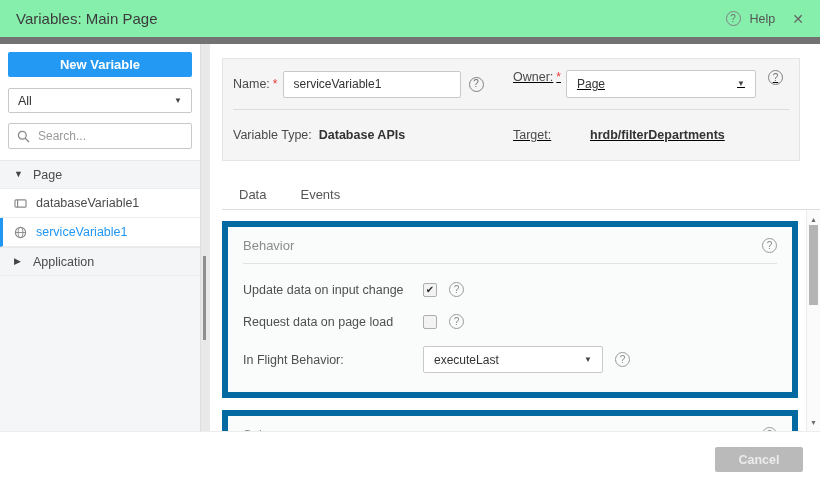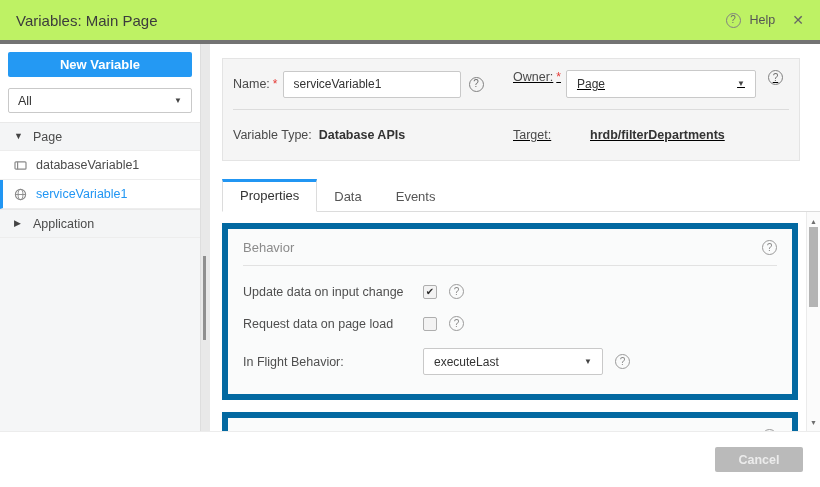--- a/index.html
+++ b/index.html
@@ -2,21 +2,21 @@
 <html><head>
 <meta charset="utf-8">
 <style>
   html,body{margin:0;padding:0;}
   body{width:820px;height:487px;font-family:"Liberation Sans",sans-serif;background:#fff;}
   *{box-sizing:border-box;}
 
   .dialog{width:820px;height:487px;display:flex;flex-direction:column;background:#fff;overflow:hidden;}
 
   
-  .header{flex:0 0 44px;background:#bef264;border-bottom:4px solid #737373;display:flex;align-items:center;padding:0 16px;}
+  .header{flex:0 0 44px;background:#86efac;border-bottom:7px solid #737373;display:flex;align-items:center;padding:0 16px;}
   .header-title{font-size:15px;color:#3c3c3c;}
   .header-right{margin-left:auto;display:flex;align-items:center;gap:9px;}
   .help-circle{width:15px;height:15px;border:1px solid #818181;border-radius:50%;color:#6e6e6e;font-size:10px;line-height:1;display:flex;align-items:center;justify-content:center;flex:0 0 15px;cursor:pointer;}
   .header-help-label{font-size:12.5px;color:#555;cursor:pointer;}
   .close-x{color:#666;font-size:14px;margin-left:8px;cursor:pointer;}
 
   
   .body-row{flex:1;display:flex;min-height:0;border-bottom:1px solid #ececec;}
 
   
@@ -108,20 +108,29 @@
   <div class="body-row">
 
     <div class="sidebar">
       <button class="btn-new">New Variable</button>
 
       <div class="filter-select">
         <span>All</span>
         <span class="caret">▼</span>
       </div>
 
+      <div class="search-box">
+        <span style="display:flex;">
+          <svg width="13" height="13" viewBox="0 0 13 13">
+              <circle cx="5.3" cy="5.3" r="3.9" fill="none" stroke="#8a8a8a" stroke-width="1.3"></circle>
+              <line x1="8.3" y1="8.3" x2="12" y2="12" stroke="#8a8a8a" stroke-width="1.3"></line>
+            </svg>
+        </span>
+        <input type="text" placeholder="Search..." style="">
+      </div>
 
       <div class="tree-row group">
         <span class="tri">▼</span>
         <span>Page</span>
       </div>
 
       <div class="tree-row">
         <span style="display:flex;">
           <svg width="13" height="11" viewBox="0 0 13 11">
               <rect x="1" y="1.8" width="11" height="7.4" rx="1" fill="none" stroke="#8a8a8a" stroke-width="1.2"></rect>
@@ -186,21 +195,20 @@
             <span class="value-strong">Database APIs</span>
           </div>
           <div class="col-right">
             <span class="field-label target-label">Target:</span>
             <span class="value-strong">hrdb/filterDepartments</span>
           </div>
         </div>
       </div>
 
       <div class="tabs-row">
-        <div class="tab active">Properties</div>
         <div class="tab">Data</div>
         <div class="tab">Events</div>
       </div>
 
       <div class="pane">
         <div class="pane-inner">
 
           <div class="panel">
             <div class="panel-head">
               <span class="panel-title">Behavior</span>

